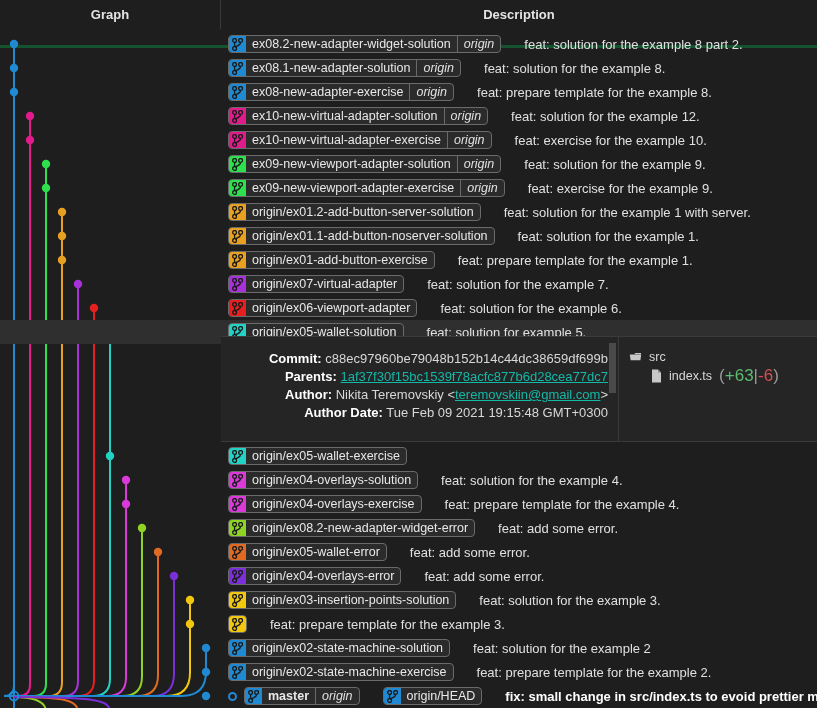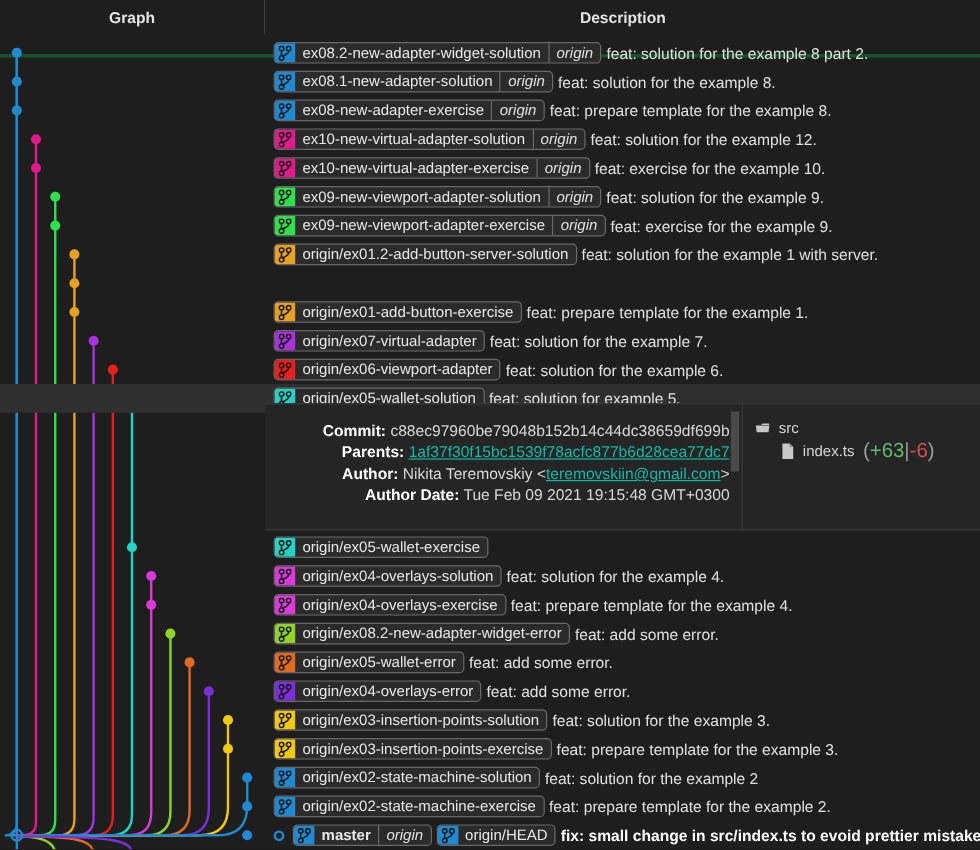--- a/index.html
+++ b/index.html
@@ -37,21 +37,21 @@
   .row.selected{background:#2f2f2f;}
   .rowinner{
     position:absolute;left:228px;top:0;height:24px;
     display:flex;align-items:center;white-space:nowrap;
   }
 
   
   .ref{
     display:inline-flex;align-items:stretch;height:18px;
     border:1px solid #6a6a6a;border-radius:4px;
-    background:#2b2b2b;overflow:hidden;margin-right:4px;
+    background:#2b2b2b;overflow:hidden;margin-right:23px;
     box-sizing:border-box;
     vertical-align:middle;
   }
   .ref .swatch{
     width:17px;display:flex;align-items:center;justify-content:center;
     flex:0 0 17px;
   }
   .ref .swatch svg{display:block;}
   .ref .nm{
     padding:0 6px;display:flex;align-items:center;
@@ -307,20 +307,37 @@
                 <circle cx="2.6" cy="10.4" r="1.9" fill="none" stroke="#1a1a1a" stroke-width="1.3"></circle>
                 <path d="M2.6 4.5 V8.4" stroke="#1a1a1a" stroke-width="1.3" fill="none"></path>
                 <path d="M8.6 4.5 C8.6 7.5 5.4 7.2 3.4 9.2" stroke="#1a1a1a" stroke-width="1.3" fill="none"></path>
               </svg>
             </span>
             <span class="nm">origin/ex01.2-add-button-server-solution</span>
           </div>
           <span class="msg">feat: solution for the example 1 with server.</span>
         </div>
       </div>
+      <div class="row" style="top: 194px;">
+        <div class="rowinner">
+          <div class="ref">
+            <span class="swatch" style="background: rgb(232, 160, 32);">
+              <svg class="glyph" width="11" height="13" viewBox="0 0 11 13">
+                <circle cx="2.6" cy="2.4" r="1.9" fill="none" stroke="#1a1a1a" stroke-width="1.3"></circle>
+                <circle cx="8.6" cy="2.4" r="1.9" fill="none" stroke="#1a1a1a" stroke-width="1.3"></circle>
+                <circle cx="2.6" cy="10.4" r="1.9" fill="none" stroke="#1a1a1a" stroke-width="1.3"></circle>
+                <path d="M2.6 4.5 V8.4" stroke="#1a1a1a" stroke-width="1.3" fill="none"></path>
+                <path d="M8.6 4.5 C8.6 7.5 5.4 7.2 3.4 9.2" stroke="#1a1a1a" stroke-width="1.3" fill="none"></path>
+              </svg>
+            </span>
+            <span class="nm">origin/ex01.1-add-button-noserver-solution</span>
+          </div>
+          <span class="msg">feat: solution for the example 1.</span>
+        </div>
+      </div>
       <div class="row" style="top: 218px;">
         <div class="rowinner">
           <div class="ref">
             <span class="swatch" style="background: rgb(232, 160, 32);">
               <svg class="glyph" width="11" height="13" viewBox="0 0 11 13">
                 <circle cx="2.6" cy="2.4" r="1.9" fill="none" stroke="#1a1a1a" stroke-width="1.3"></circle>
                 <circle cx="8.6" cy="2.4" r="1.9" fill="none" stroke="#1a1a1a" stroke-width="1.3"></circle>
                 <circle cx="2.6" cy="10.4" r="1.9" fill="none" stroke="#1a1a1a" stroke-width="1.3"></circle>
                 <path d="M2.6 4.5 V8.4" stroke="#1a1a1a" stroke-width="1.3" fill="none"></path>
                 <path d="M8.6 4.5 C8.6 7.5 5.4 7.2 3.4 9.2" stroke="#1a1a1a" stroke-width="1.3" fill="none"></path>
@@ -505,21 +522,20 @@
           <div class="ref">
             <span class="swatch" style="background: rgb(242, 200, 15);">
               <svg class="glyph" width="11" height="13" viewBox="0 0 11 13">
                 <circle cx="2.6" cy="2.4" r="1.9" fill="none" stroke="#1a1a1a" stroke-width="1.3"></circle>
                 <circle cx="8.6" cy="2.4" r="1.9" fill="none" stroke="#1a1a1a" stroke-width="1.3"></circle>
                 <circle cx="2.6" cy="10.4" r="1.9" fill="none" stroke="#1a1a1a" stroke-width="1.3"></circle>
                 <path d="M2.6 4.5 V8.4" stroke="#1a1a1a" stroke-width="1.3" fill="none"></path>
                 <path d="M8.6 4.5 C8.6 7.5 5.4 7.2 3.4 9.2" stroke="#1a1a1a" stroke-width="1.3" fill="none"></path>
               </svg>
             </span>
-            <span class="nm">origin/ex03-insertion-points-exercise</span>
           </div>
           <span class="msg">feat: prepare template for the example 3.</span>
         </div>
       </div>
       <div class="row" style="top: 606px;">
         <div class="rowinner">
           <div class="ref">
             <span class="swatch" style="background: rgb(31, 138, 210);">
               <svg class="glyph" width="11" height="13" viewBox="0 0 11 13">
                 <circle cx="2.6" cy="2.4" r="1.9" fill="none" stroke="#1a1a1a" stroke-width="1.3"></circle>

